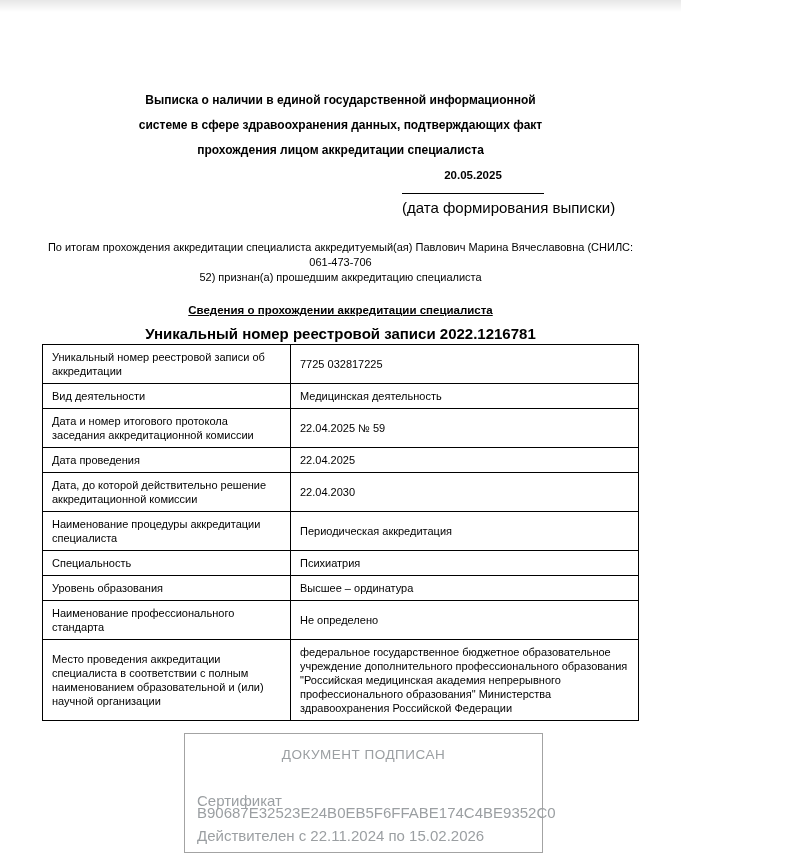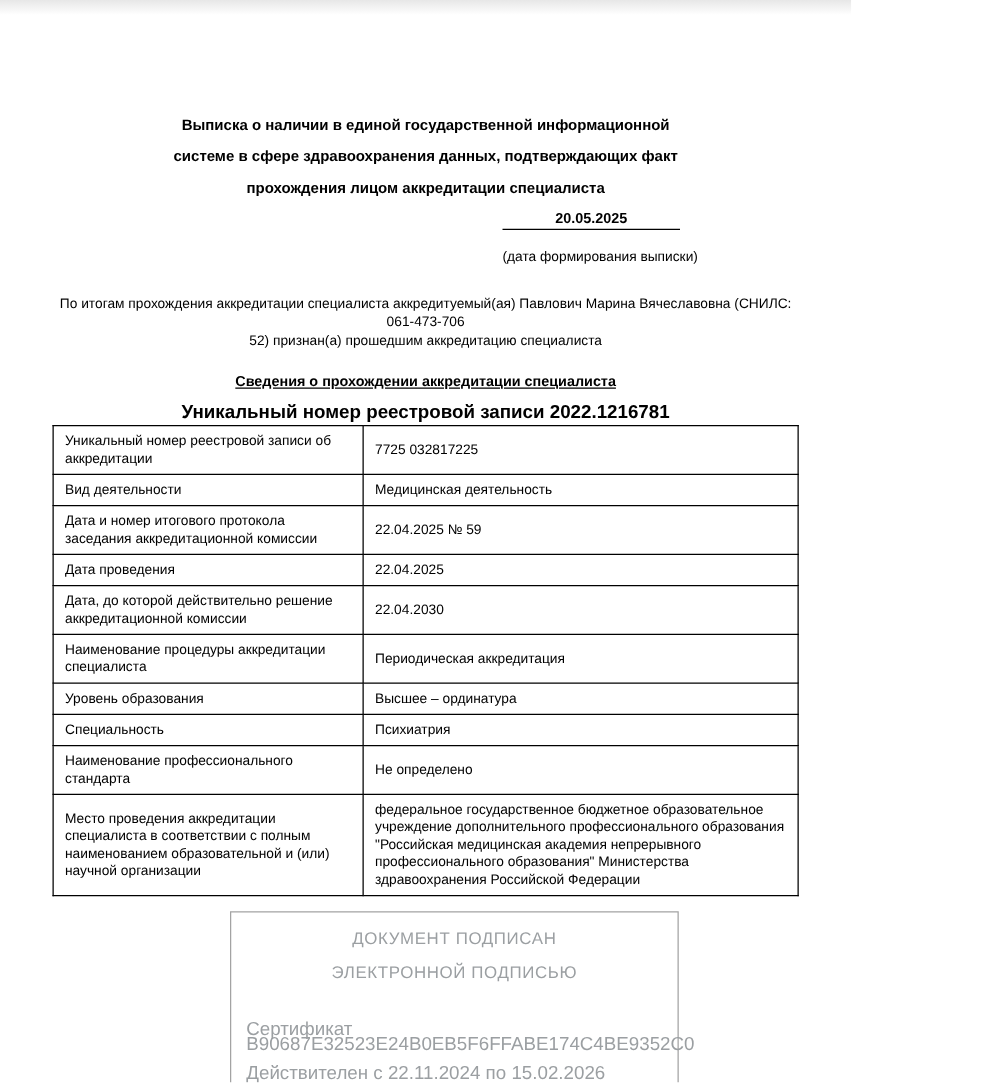--- a/index.html
+++ b/index.html
@@ -38,25 +38,25 @@
   }
   .date-block {
     width: 142px;
     margin: 6px 95px 0 auto;
     text-align: center;
   }
   .date-value {
     font-size: 11.5px;
     font-weight: bold;
     border-bottom: 1.5px solid #000;
-    padding-bottom: 2px;
+    padding-bottom: 12px;
   }
   .date-caption {
-    font-size: 11px;
-    margin-top: 16px;
+    font-size: 15px;
+    margin-top: 5px;
     white-space: nowrap;
   }
   .intro {
     margin: 24px 0 0 0;
     font-size: 11px;
     line-height: 15px;
     text-align: center;
     white-space: pre-line;
   }
   .section-heading {
@@ -149,39 +149,38 @@
         </tr>
         <tr>
           <td class="label">Дата, до которой действительно решение аккредитационной комиссии</td>
           <td class="value">22.04.2030</td>
         </tr>
         <tr>
           <td class="label">Наименование процедуры аккредитации специалиста</td>
           <td class="value">Периодическая аккредитация</td>
         </tr>
         <tr>
+          <td class="label">Специальность</td>
+          <td class="value">Психиатрия</td>
+        </tr>
+        <tr>
           <td class="label">Уровень образования</td>
           <td class="value">Высшее – ординатура</td>
-        </tr>
-        <tr>
-          <td class="label">Специальность</td>
-          <td class="value">Психиатрия</td>
         </tr>
         <tr>
           <td class="label">Наименование профессионального стандарта</td>
           <td class="value">Не определено</td>
         </tr>
         <tr>
           <td class="label">Место проведения аккредитации специалиста в соответствии с полным наименованием образовательной и (или) научной организации</td>
           <td class="value">федеральное государственное бюджетное образовательное учреждение дополнительного профессионального образования "Российская медицинская академия непрерывного профессионального образования" Министерства здравоохранения Российской Федерации</td>
         </tr>
       </tbody>
     </table>
 
     <div class="signature-box">
       <div class="sig-title">ДОКУМЕНТ ПОДПИСАН</div>
-      <div class="sig-title">ЭЛЕКТРОННОЙ ПОДПИСЬЮ</div>
       <div class="sig-detail first">Сертификат B90687E32523E24B0EB5F6FFABE174C4BE9352C0</div>
       <div class="sig-detail">Действителен с 22.11.2024 по 15.02.2026</div>
     </div>
 
   </div>
 </div>
 
 </body></html>

